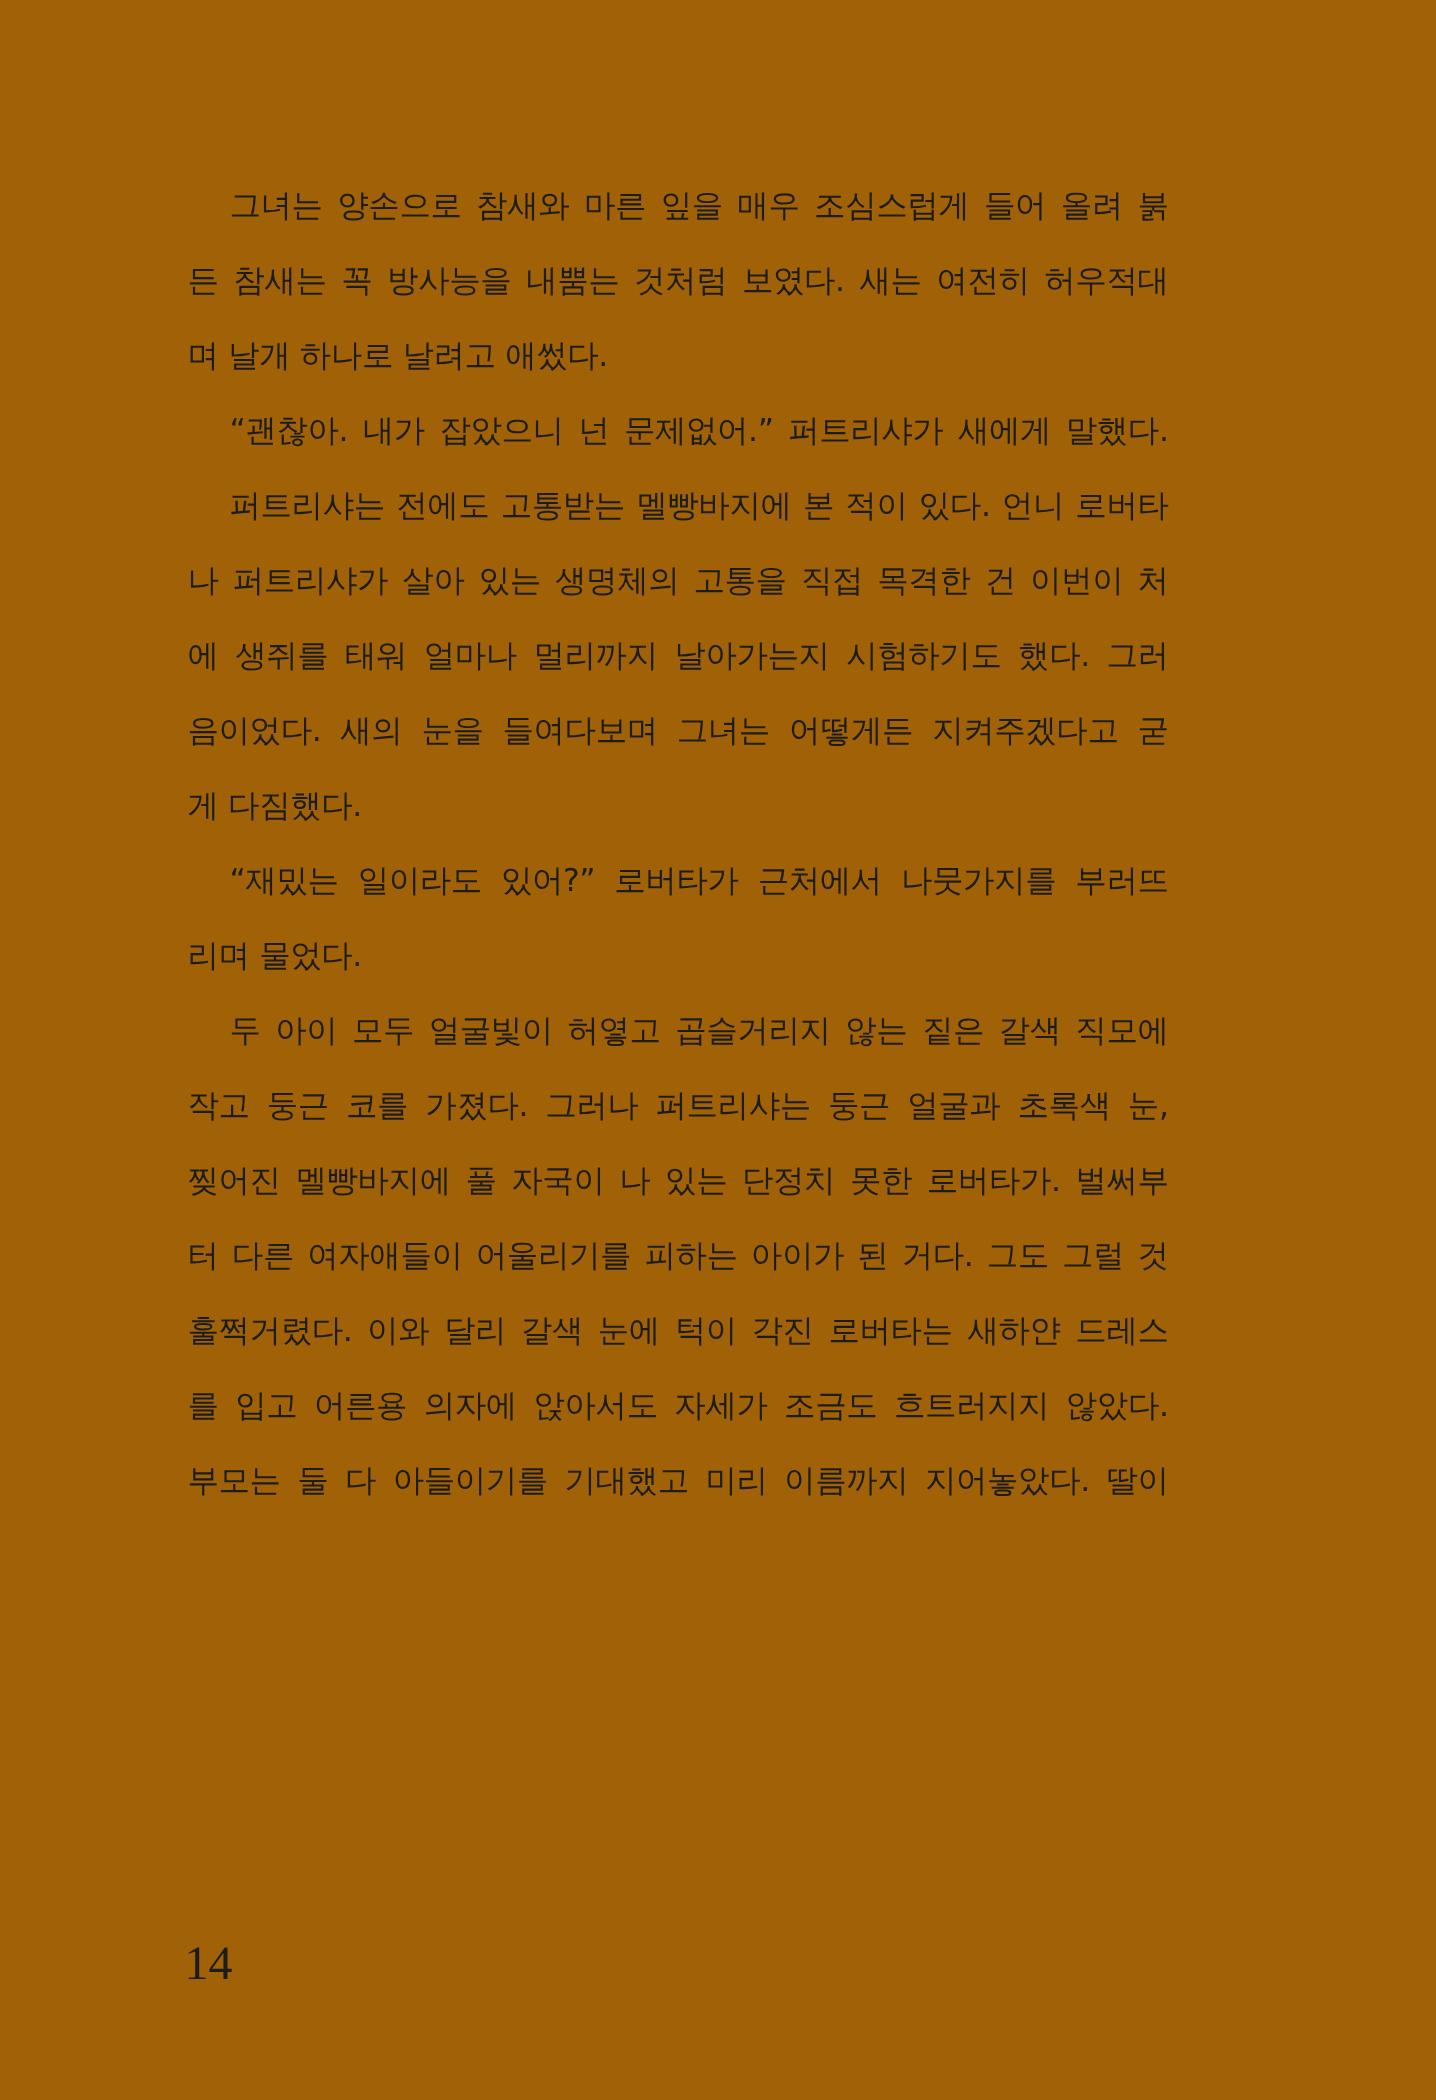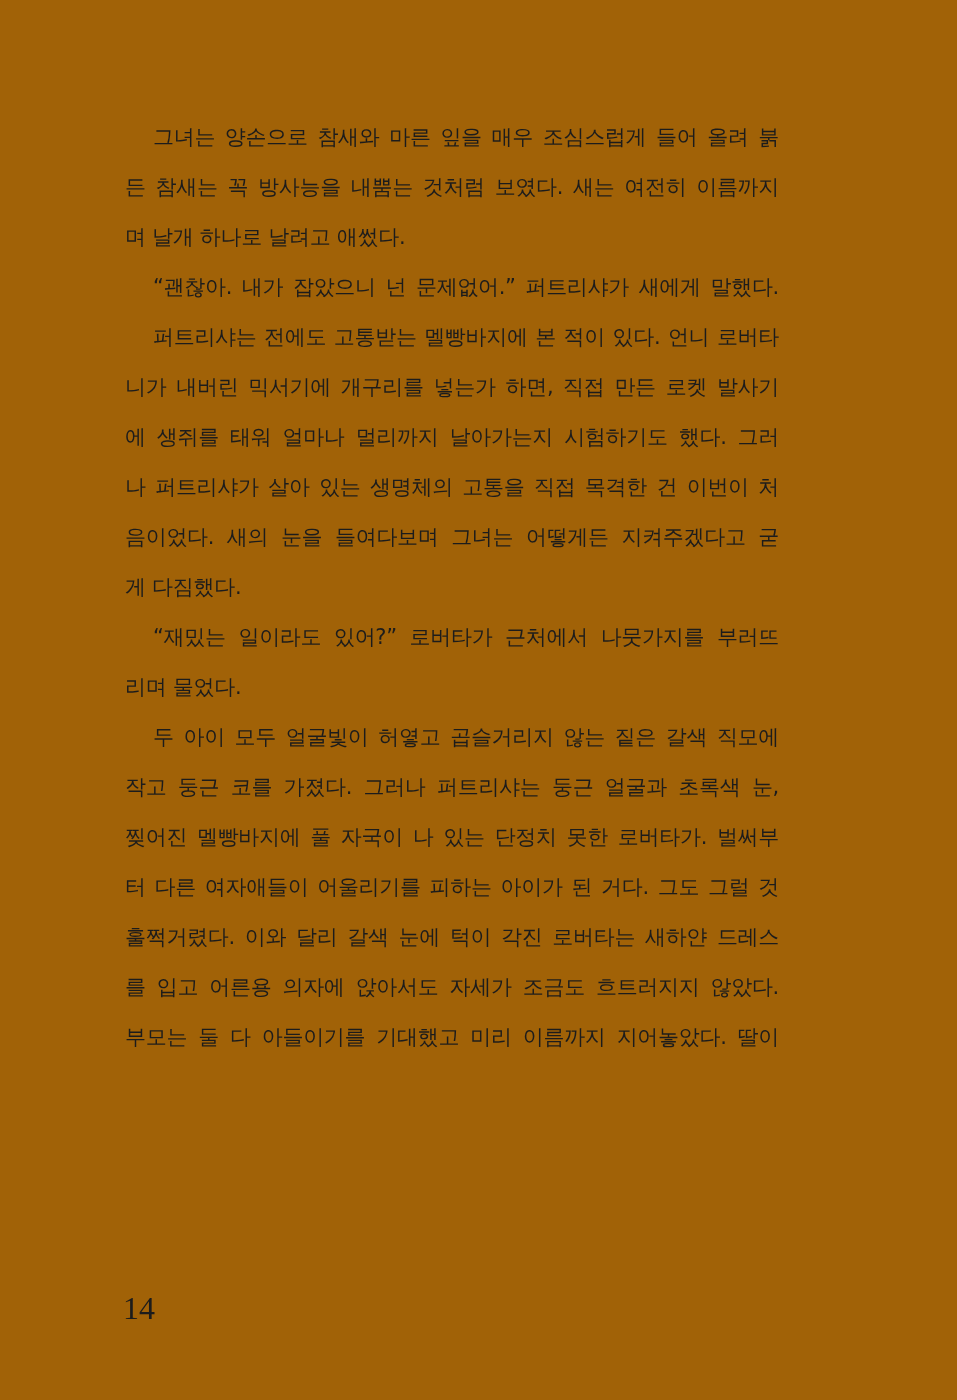--- a/index.html
+++ b/index.html
@@ -32,27 +32,26 @@
     font-size: 32px;
     color: #1c1c1c;
   }
 </style>
 </head>
 <body>
 
 <div class="page">
   <div class="text-block">
     <div class="line indent">그녀는 양손으로 참새와 마른 잎을 매우 조심스럽게 들어 올려 붉</div>
-    <div class="line">든 참새는 꼭 방사능을 내뿜는 것처럼 보였다. 새는 여전히 이름까지</div>
+    <div class="line">든 참새는 꼭 방사능을 내뿜는 것처럼 보였다. 새는 여전히 허우적대</div>
     <div class="line last">며 날개 하나로 날려고 애썼다.</div>
     <div class="line indent">“괜찮아. 내가 잡았으니 넌 문제없어.” 퍼트리샤가 새에게 말했다.</div>
     <div class="line indent">퍼트리샤는 전에도 고통받는 멜빵바지에 본 적이 있다. 언니 로버타</div>
-    <div class="line">니가 내버린 믹서기에 개구리를 넣는가 하면, 직접 만든 로켓 발사기</div>
+    <div class="line">나 퍼트리샤가 살아 있는 생명체의 고통을 직접 목격한 건 이번이 처</div>
     <div class="line">에 생쥐를 태워 얼마나 멀리까지 날아가는지 시험하기도 했다. 그러</div>
-    <div class="line">나 퍼트리샤가 살아 있는 생명체의 고통을 직접 목격한 건 이번이 처</div>
     <div class="line">음이었다. 새의 눈을 들여다보며 그녀는 어떻게든 지켜주겠다고 굳</div>
     <div class="line last">게 다짐했다.</div>
     <div class="line indent">“재밌는 일이라도 있어?” 로버타가 근처에서 나뭇가지를 부러뜨</div>
     <div class="line last">리며 물었다.</div>
     <div class="line indent">두 아이 모두 얼굴빛이 허옇고 곱슬거리지 않는 짙은 갈색 직모에</div>
     <div class="line">작고 둥근 코를 가졌다. 그러나 퍼트리샤는 둥근 얼굴과 초록색 눈,</div>
     <div class="line">찢어진 멜빵바지에 풀 자국이 나 있는 단정치 못한 로버타가. 벌써부</div>
     <div class="line">터 다른 여자애들이 어울리기를 피하는 아이가 된 거다. 그도 그럴 것</div>
     <div class="line">훌쩍거렸다. 이와 달리 갈색 눈에 턱이 각진 로버타는 새하얀 드레스</div>
     <div class="line">를 입고 어른용 의자에 앉아서도 자세가 조금도 흐트러지지 않았다.</div>

